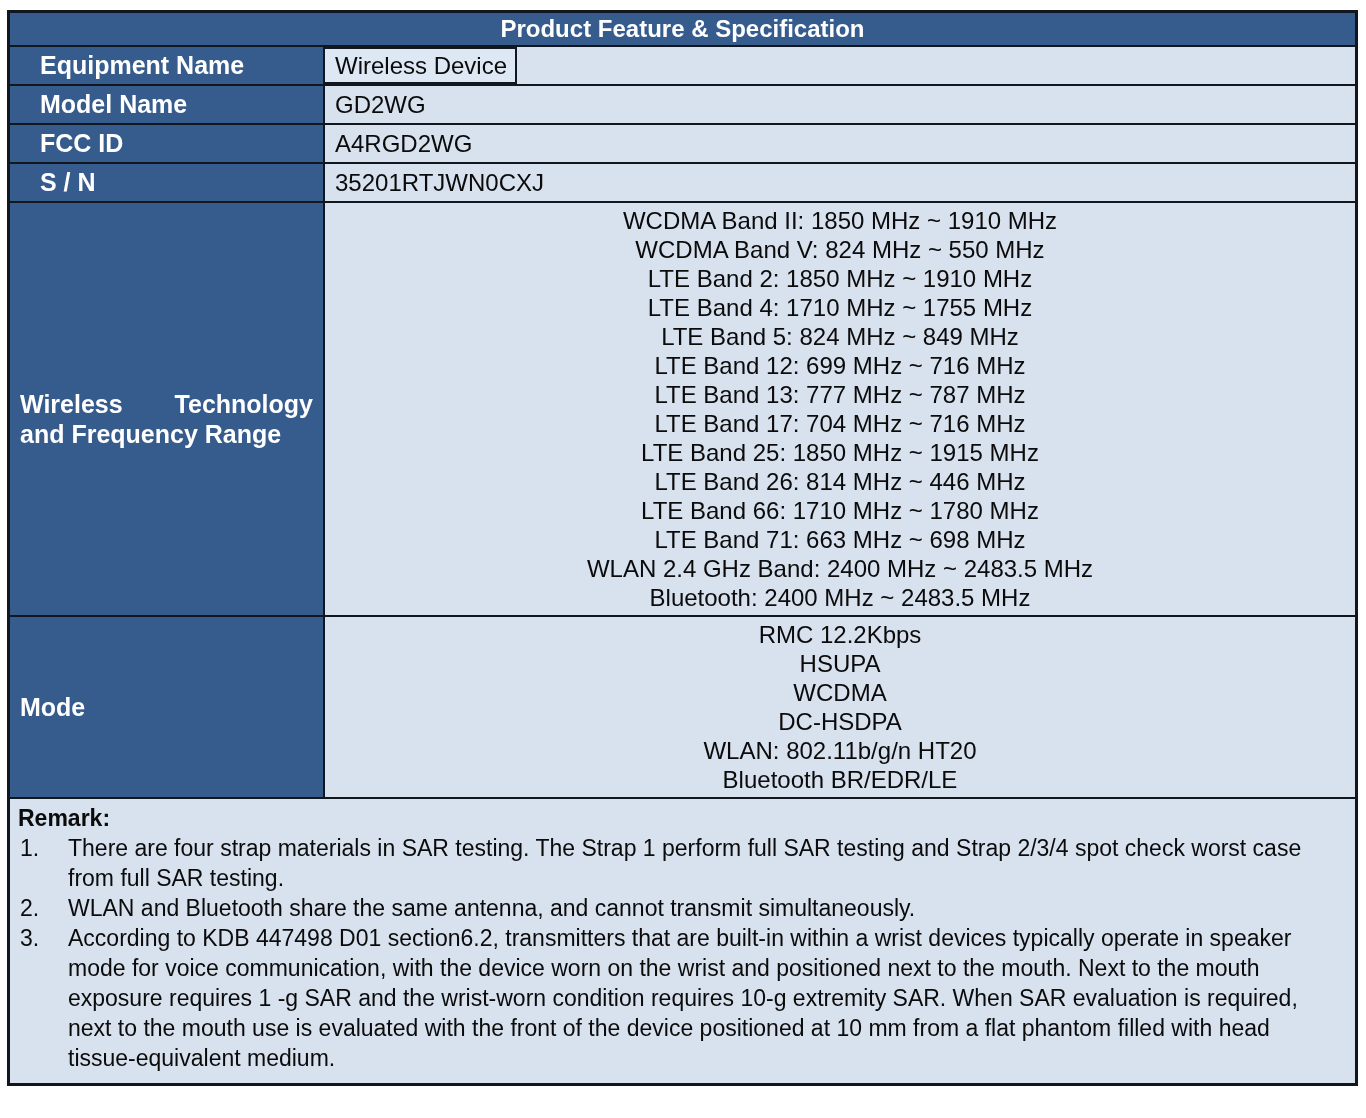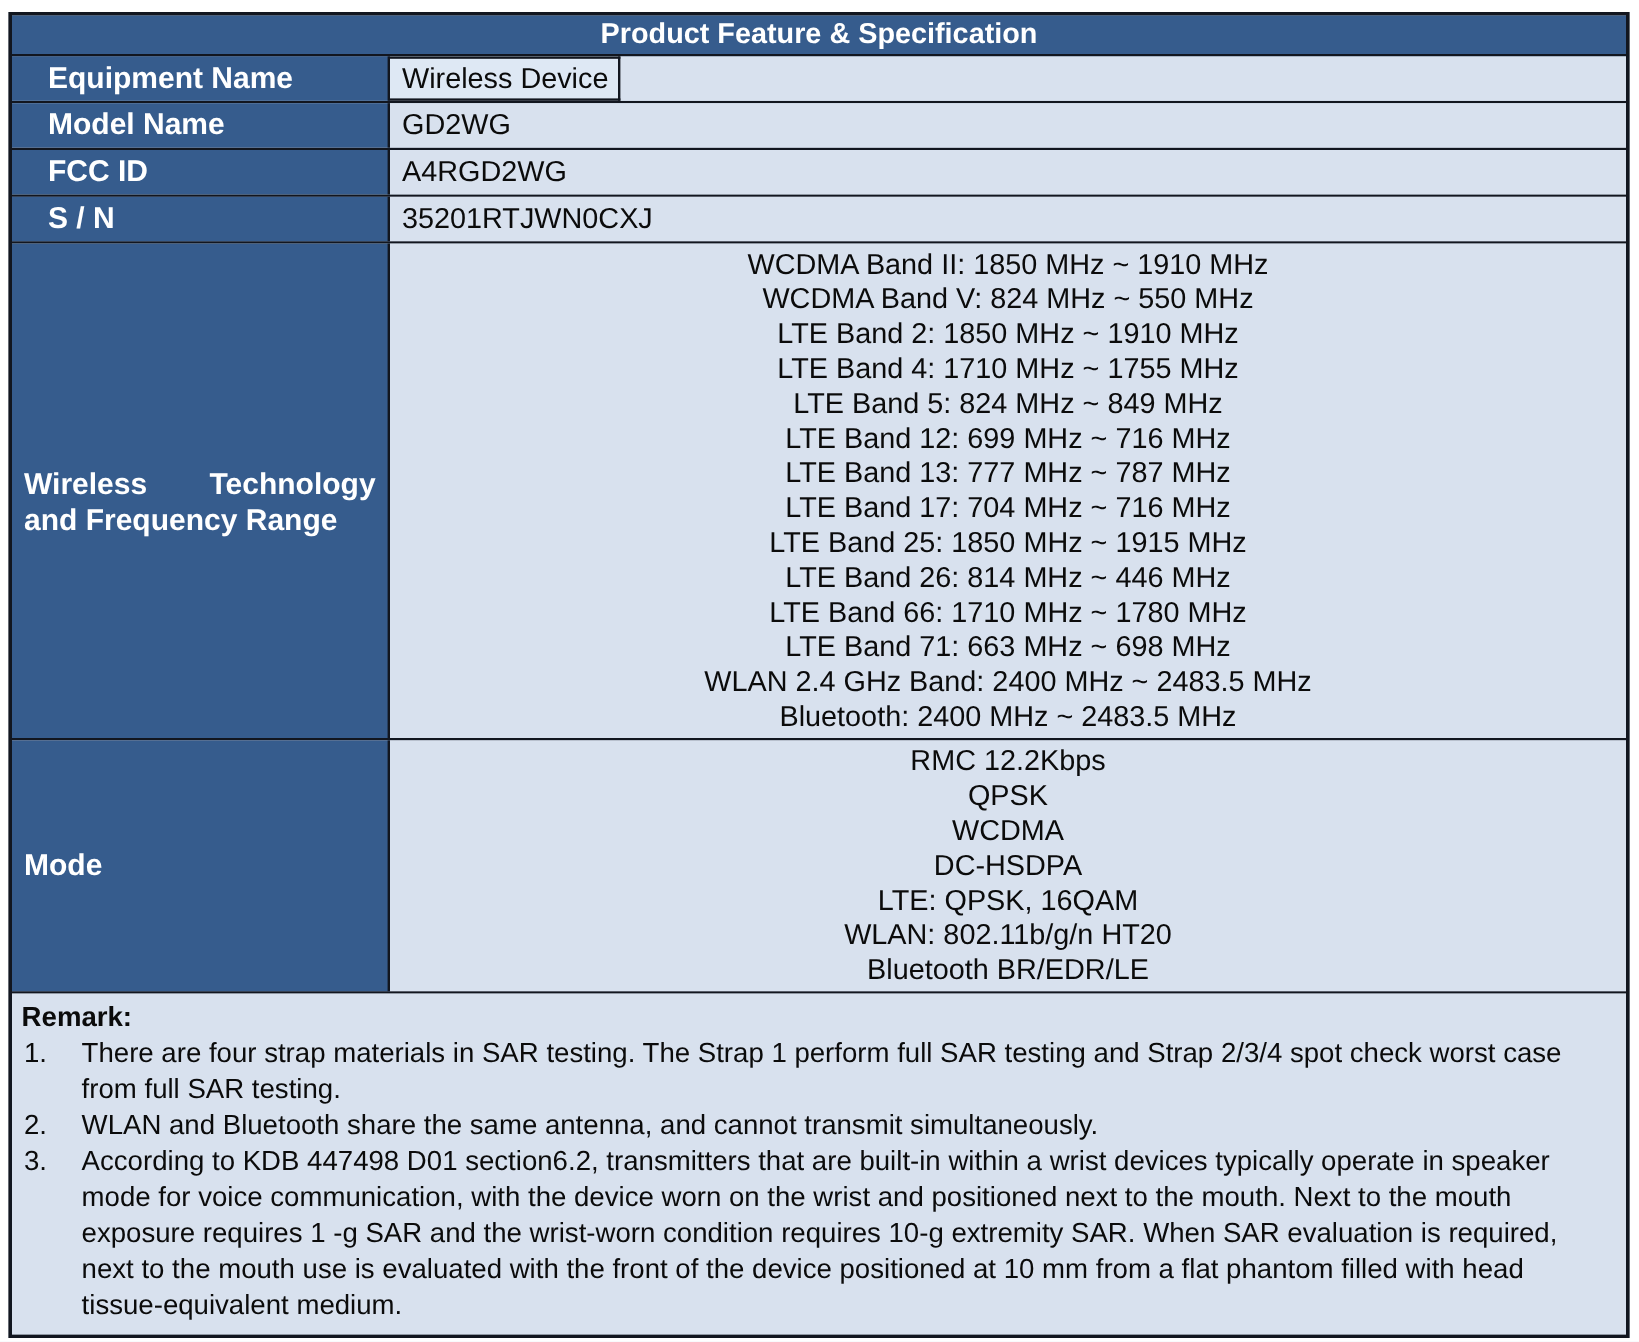--- a/index.html
+++ b/index.html
@@ -140,24 +140,23 @@
         <div class="line">LTE Band 71: 663 MHz ~ 698 MHz</div>
         <div class="line">WLAN 2.4 GHz Band: 2400 MHz ~ 2483.5 MHz</div>
         <div class="line">Bluetooth: 2400 MHz ~ 2483.5 MHz</div>
       </div>
   </div>
 
   <div class="spec-row tall-row">
     <div class="label-cell">Mode</div>
     <div class="lines-cell">
         <div class="line">RMC 12.2Kbps</div>
-        <div class="line">QPSK</div>
+        <div class="line">HSUPA</div>
         <div class="line">WCDMA</div>
         <div class="line">DC-HSDPA</div>
-        <div class="line">LTE: QPSK, 16QAM</div>
         <div class="line">WLAN: 802.11b/g/n HT20</div>
         <div class="line">Bluetooth BR/EDR/LE</div>
       </div>
   </div>
 
   <div class="remark-section">
     <div class="remark-title">Remark:</div>
     <div>
         <div class="remark-item">
         <div class="remark-num">1.</div>

